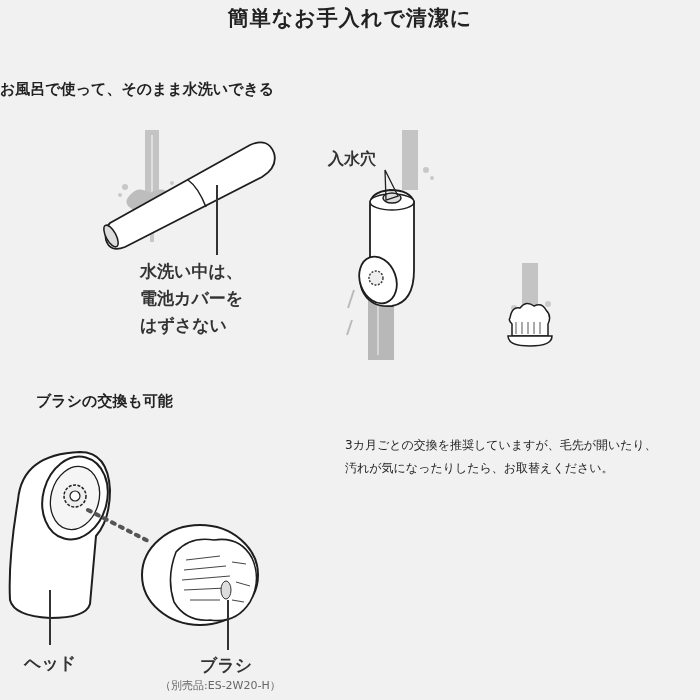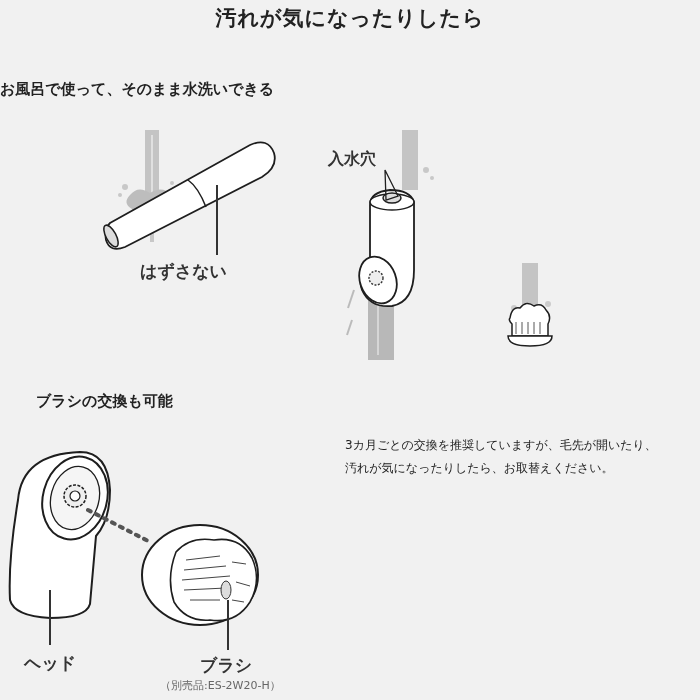--- a/index.html
+++ b/index.html
@@ -26,21 +26,21 @@
     .desc {
       left: 345px; top: 434px; font-size: 12px; line-height: 23px; color: #222;
       white-space: nowrap;
     }
     .note { font-size: 11px; color: #666; white-space: nowrap; }
     svg { position: absolute; overflow: visible; }
   </style>
 </head>
 <body>
 
-<div class="abs title">汚れが気になったりしたら</div>
+<div class="abs title">簡単なお手入れで清潔に</div>
 
 <div class="abs subhead" style="top:80px;">お風呂で使って、そのまま水洗いできる</div>
 
 <svg style="left:100px;top:125px;" width="190" height="130" viewBox="0 0 190 130">
 
   <rect x="45" y="5" width="14" height="80" fill="#c4c4c4"></rect>
   <line x1="52" y1="10" x2="52" y2="70" stroke="#e0e0e0" stroke-width="2"></line>
 
   <path d="M30 70 Q38 60 50 68 Q62 60 72 70 Q80 76 70 85 Q74 95 60 92 Q52 100 42 92 Q30 94 32 84 Q22 78 30 70 Z" fill="#bdbdbd"></path>
   <circle cx="25" cy="62" r="3" fill="#c8c8c8"></circle>
@@ -51,20 +51,22 @@
   <path d="M10 98 L150 20 Q168 12 174 28 Q178 42 162 52 L25 122 Q10 128 6 115 Q4 104 10 98 Z" fill="#fff" stroke="#1e1e1e" stroke-width="1.8"></path>
 
   <path d="M88 55 Q98 62 106 82" fill="none" stroke="#1e1e1e" stroke-width="1.5"></path>
 
   <ellipse cx="11" cy="111" rx="5" ry="12" transform="rotate(-28 11 111)" fill="#ddd" stroke="#1e1e1e" stroke-width="1.5"></ellipse>
 
   <line x1="117" y1="60" x2="117" y2="130" stroke="#333" stroke-width="2"></line>
 </svg>
 
 <div class="abs label" style="left:140px;top:258px;">
+  <div>水洗い中は、</div>
+  <div>電池カバーを</div>
   <div>はずさない</div>
 </div>
 
 <div class="abs label" style="left:328px;top:145px;font-size:16px;">入水穴</div>
 <svg style="left:340px;top:130px;" width="110" height="230" viewBox="0 0 110 230">
 
   <rect x="62" y="0" width="16" height="60" fill="#c4c4c4"></rect>
   <rect x="28" y="150" width="26" height="80" fill="#b8b8b8"></rect>
   <line x1="38" y1="160" x2="38" y2="225" stroke="#d6d6d6" stroke-width="2"></line>
   <line x1="14" y1="160" x2="8" y2="178" stroke="#bbb" stroke-width="2"></line>

